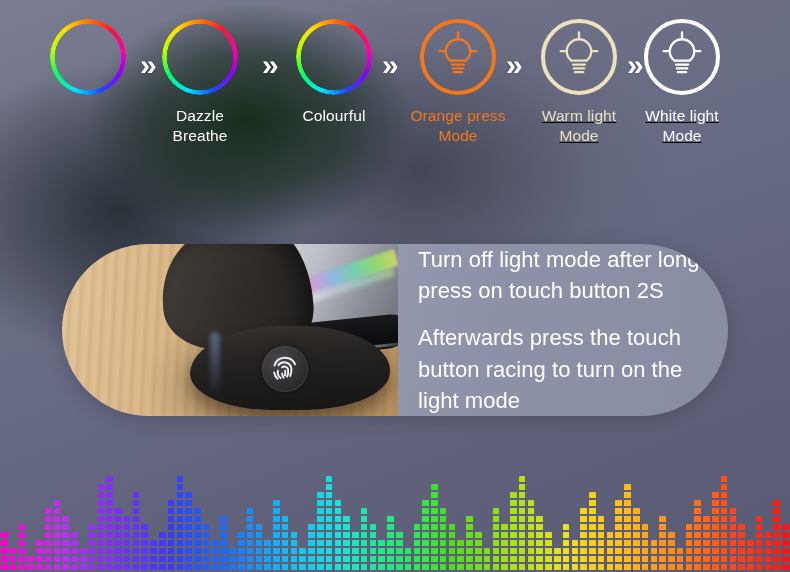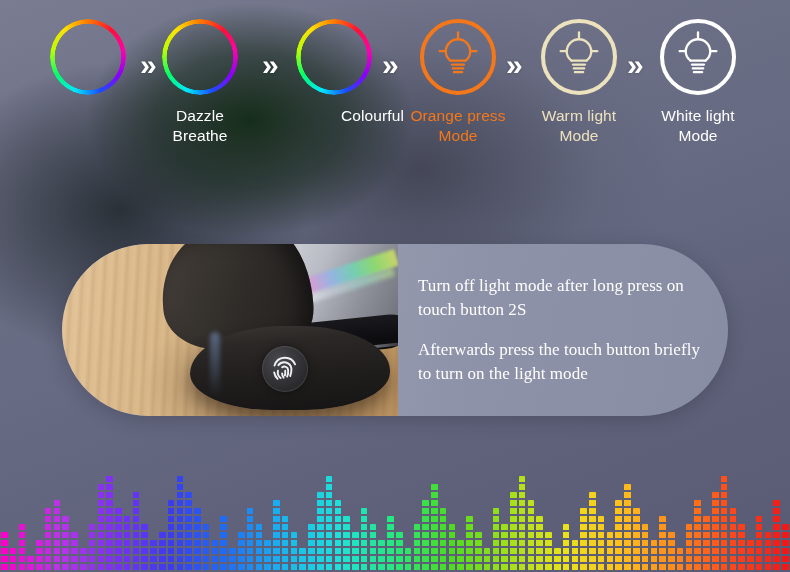--- a/index.html
+++ b/index.html
@@ -77,21 +77,21 @@
   .base-gloss{position:absolute;left:20px;top:6px;width:10px;height:64px;
     background:linear-gradient(180deg,rgba(120,150,200,.55),rgba(60,70,100,0));
     filter:blur(2px);border-radius:6px;}
   .fingerprint{position:absolute;left:72px;top:20px;width:46px;height:46px;border-radius:50%;
     background:radial-gradient(circle at 38% 32%,#4a4a4e,#2a2a2d 70%);
     box-shadow:inset 0 0 0 1px rgba(255,255,255,.10), 0 0 8px rgba(0,0,0,.4);}
   .fp-ico{position:absolute;inset:6px;}
   #ptext{position:absolute;left:336px;top:0;width:330px;height:172px;
     display:flex;flex-direction:column;justify-content:center;gap:16px;
     padding:0 22px 0 20px;box-sizing:border-box;}
-  .ptext-block{color:#ffffff;font-size:17px;line-height:1.42;letter-spacing:.05px;font-family:Liberation Serif, serif;}
+  .ptext-block{color:#ffffff;font-size:22px;line-height:1.42;letter-spacing:.05px;}
   
   #eq{position:absolute;left:0;bottom:0;width:790px;height:112px;}
   .bar{position:absolute;bottom:0;width:14px;
     background-repeat:repeat-y;background-size:100% 8px;
     border-radius:1px;}
 </style>
 </head>
 <body>
 
 <div id="stage">
@@ -143,21 +143,21 @@
                   <circle cx="26.5" cy="26.5" r="4.8"></circle>
                   <circle cx="56" cy="45" r="5.2"></circle>
                   <circle cx="28" cy="50.5" r="4.2"></circle>
                 </g>
               </svg>
             </div>
           </div>
         </div>
         <div class="mode-label" style="color: rgb(255, 255, 255);"><span>Dazzle</span><span class="l2">Breathe</span></div>
       </div>
-      <div class="mode" style="left: 264px; text-align: right;">
+      <div class="mode" style="left: 264px;">
         <div class="ring-wrap">
           <div class="ring ringmask" style="width: 76px; height: 76px; border-radius: 50%; background: conic-gradient(from 200deg, rgb(0, 229, 255), rgb(0, 255, 106), rgb(182, 255, 0), rgb(255, 225, 0), rgb(255, 122, 0), rgb(255, 17, 51), rgb(255, 0, 176), rgb(138, 0, 255), rgb(26, 76, 255), rgb(0, 229, 255)); position: relative;">
             <div style="position: absolute; inset: 0px;">
               <svg class="glyph" viewBox="0 0 76 76">
                 <g>
                   <circle cx="46" cy="24" r="4.6" fill="#ff7a00"></circle>
                   <path d="M41 31 L50 34 L46 42 L50 52 L45 54 L40 44 L34 48 L31 57 L26 55 L30 44 L37 38 Z" fill="#2fd23a"></path>
                   <path d="M44 33 L54 30" stroke="#ffd400" stroke-width="4" stroke-linecap="round" fill="none"></path>
                   <rect x="19" y="35" width="13" height="3.4" rx="1.7" fill="#00e0c0"></rect>
                   <rect x="16" y="41" width="16" height="3.4" rx="1.7" fill="#29e05a"></rect>
@@ -183,42 +183,42 @@
                   <path d="M38 10.5v5.4"></path>
                   <path d="M17.5 31.5h5.6"></path>
                   <path d="M52.9 31.5h5.6"></path>
                 </g>
               </svg>
             </div>
           </div>
         </div>
         <div class="mode-label" style="color: rgb(244, 119, 26);"><span>Orange press</span><span class="l2">Mode</span></div>
       </div>
-      <div class="mode" style="left: 509px;">
+      <div class="mode" style="left: 509px; text-decoration: underline;">
         <div class="ring-wrap">
           <div class="ring solid" style="color: rgb(236, 226, 189); position: relative;">
             <div style="position: absolute; inset: 0px;">
               <svg class="glyph" viewBox="0 0 76 76">
                 <g fill="none" stroke="#ece2bd" stroke-width="2.6" stroke-linecap="round">
                   <path d="M29.5 42c-3.2-2.4-5.2-6-5.2-10.1A13.7 13.7 0 0 1 38 18.2a13.7 13.7 0 0 1 13.7 13.7c0 4.1-2 7.7-5.2 10.1"></path>
                   <path d="M29.6 42h16.8"></path>
                   <path d="M31.3 46.5h13.4"></path>
                   <path d="M32.2 50.8h11.6"></path>
                   <path d="M33.4 55h9.2"></path>
                   <path d="M38 10.5v5.4"></path>
                   <path d="M17.5 31.5h5.6"></path>
                   <path d="M52.9 31.5h5.6"></path>
                 </g>
               </svg>
             </div>
           </div>
         </div>
         <div class="mode-label" style="color: rgb(236, 226, 189);"><span>Warm light</span><span class="l2">Mode</span></div>
       </div>
-      <div class="mode" style="left: 628px;">
+      <div class="mode" style="left: 612px; text-decoration: underline;">
         <div class="ring-wrap">
           <div class="ring solid" style="color: rgb(255, 255, 255); position: relative;">
             <div style="position: absolute; inset: 0px;">
               <svg class="glyph" viewBox="0 0 76 76">
                 <g fill="none" stroke="#ffffff" stroke-width="2.6" stroke-linecap="round">
                   <path d="M29.5 42c-3.2-2.4-5.2-6-5.2-10.1A13.7 13.7 0 0 1 38 18.2a13.7 13.7 0 0 1 13.7 13.7c0 4.1-2 7.7-5.2 10.1"></path>
                   <path d="M29.6 42h16.8"></path>
                   <path d="M31.3 46.5h13.4"></path>
                   <path d="M32.2 50.8h11.6"></path>
                   <path d="M33.4 55h9.2"></path>
@@ -269,21 +269,21 @@
                 <path d="M17.2 18.6c.2 1.6.1 3.3-.3 4.9"></path>
               </g>
             </svg>
           </div>
         </div>
       </div>
     </div>
 
     <div id="ptext">
       <div class="ptext-block">Turn off light mode after long press on touch button 2S</div>
-      <div class="ptext-block">Afterwards press the touch button briefly to turn on the light mode</div>
+      <div class="ptext-block">Afterwards press the touch button racing to turn on the light mode</div>
     </div>
   </div>
 
   <div id="eq">
       <div class="bar" style="left: 1.05333px; width: 6.49556px; height: 40px; background-image: linear-gradient(rgb(255, 0, 204) 0px, rgb(255, 0, 204) 6px, rgba(0, 0, 0, 0) 6px, rgba(0, 0, 0, 0) 8px); background-size: 100% 8px;"></div>
       <div class="bar" style="left: 9.83111px; width: 6.49556px; height: 24px; background-image: linear-gradient(rgb(244, 8, 208) 0px, rgb(244, 8, 208) 6px, rgba(0, 0, 0, 0) 6px, rgba(0, 0, 0, 0) 8px); background-size: 100% 8px;"></div>
       <div class="bar" style="left: 18.6089px; width: 6.49556px; height: 48px; background-image: linear-gradient(rgb(233, 17, 213) 0px, rgb(233, 17, 213) 6px, rgba(0, 0, 0, 0) 6px, rgba(0, 0, 0, 0) 8px); background-size: 100% 8px;"></div>
       <div class="bar" style="left: 27.3867px; width: 6.49556px; height: 16px; background-image: linear-gradient(rgb(222, 25, 217) 0px, rgb(222, 25, 217) 6px, rgba(0, 0, 0, 0) 6px, rgba(0, 0, 0, 0) 8px); background-size: 100% 8px;"></div>
       <div class="bar" style="left: 36.1644px; width: 6.49556px; height: 32px; background-image: linear-gradient(rgb(211, 33, 222) 0px, rgb(211, 33, 222) 6px, rgba(0, 0, 0, 0) 6px, rgba(0, 0, 0, 0) 8px); background-size: 100% 8px;"></div>
       <div class="bar" style="left: 44.9422px; width: 6.49556px; height: 64px; background-image: linear-gradient(rgb(200, 42, 226) 0px, rgb(200, 42, 226) 6px, rgba(0, 0, 0, 0) 6px, rgba(0, 0, 0, 0) 8px); background-size: 100% 8px;"></div>

